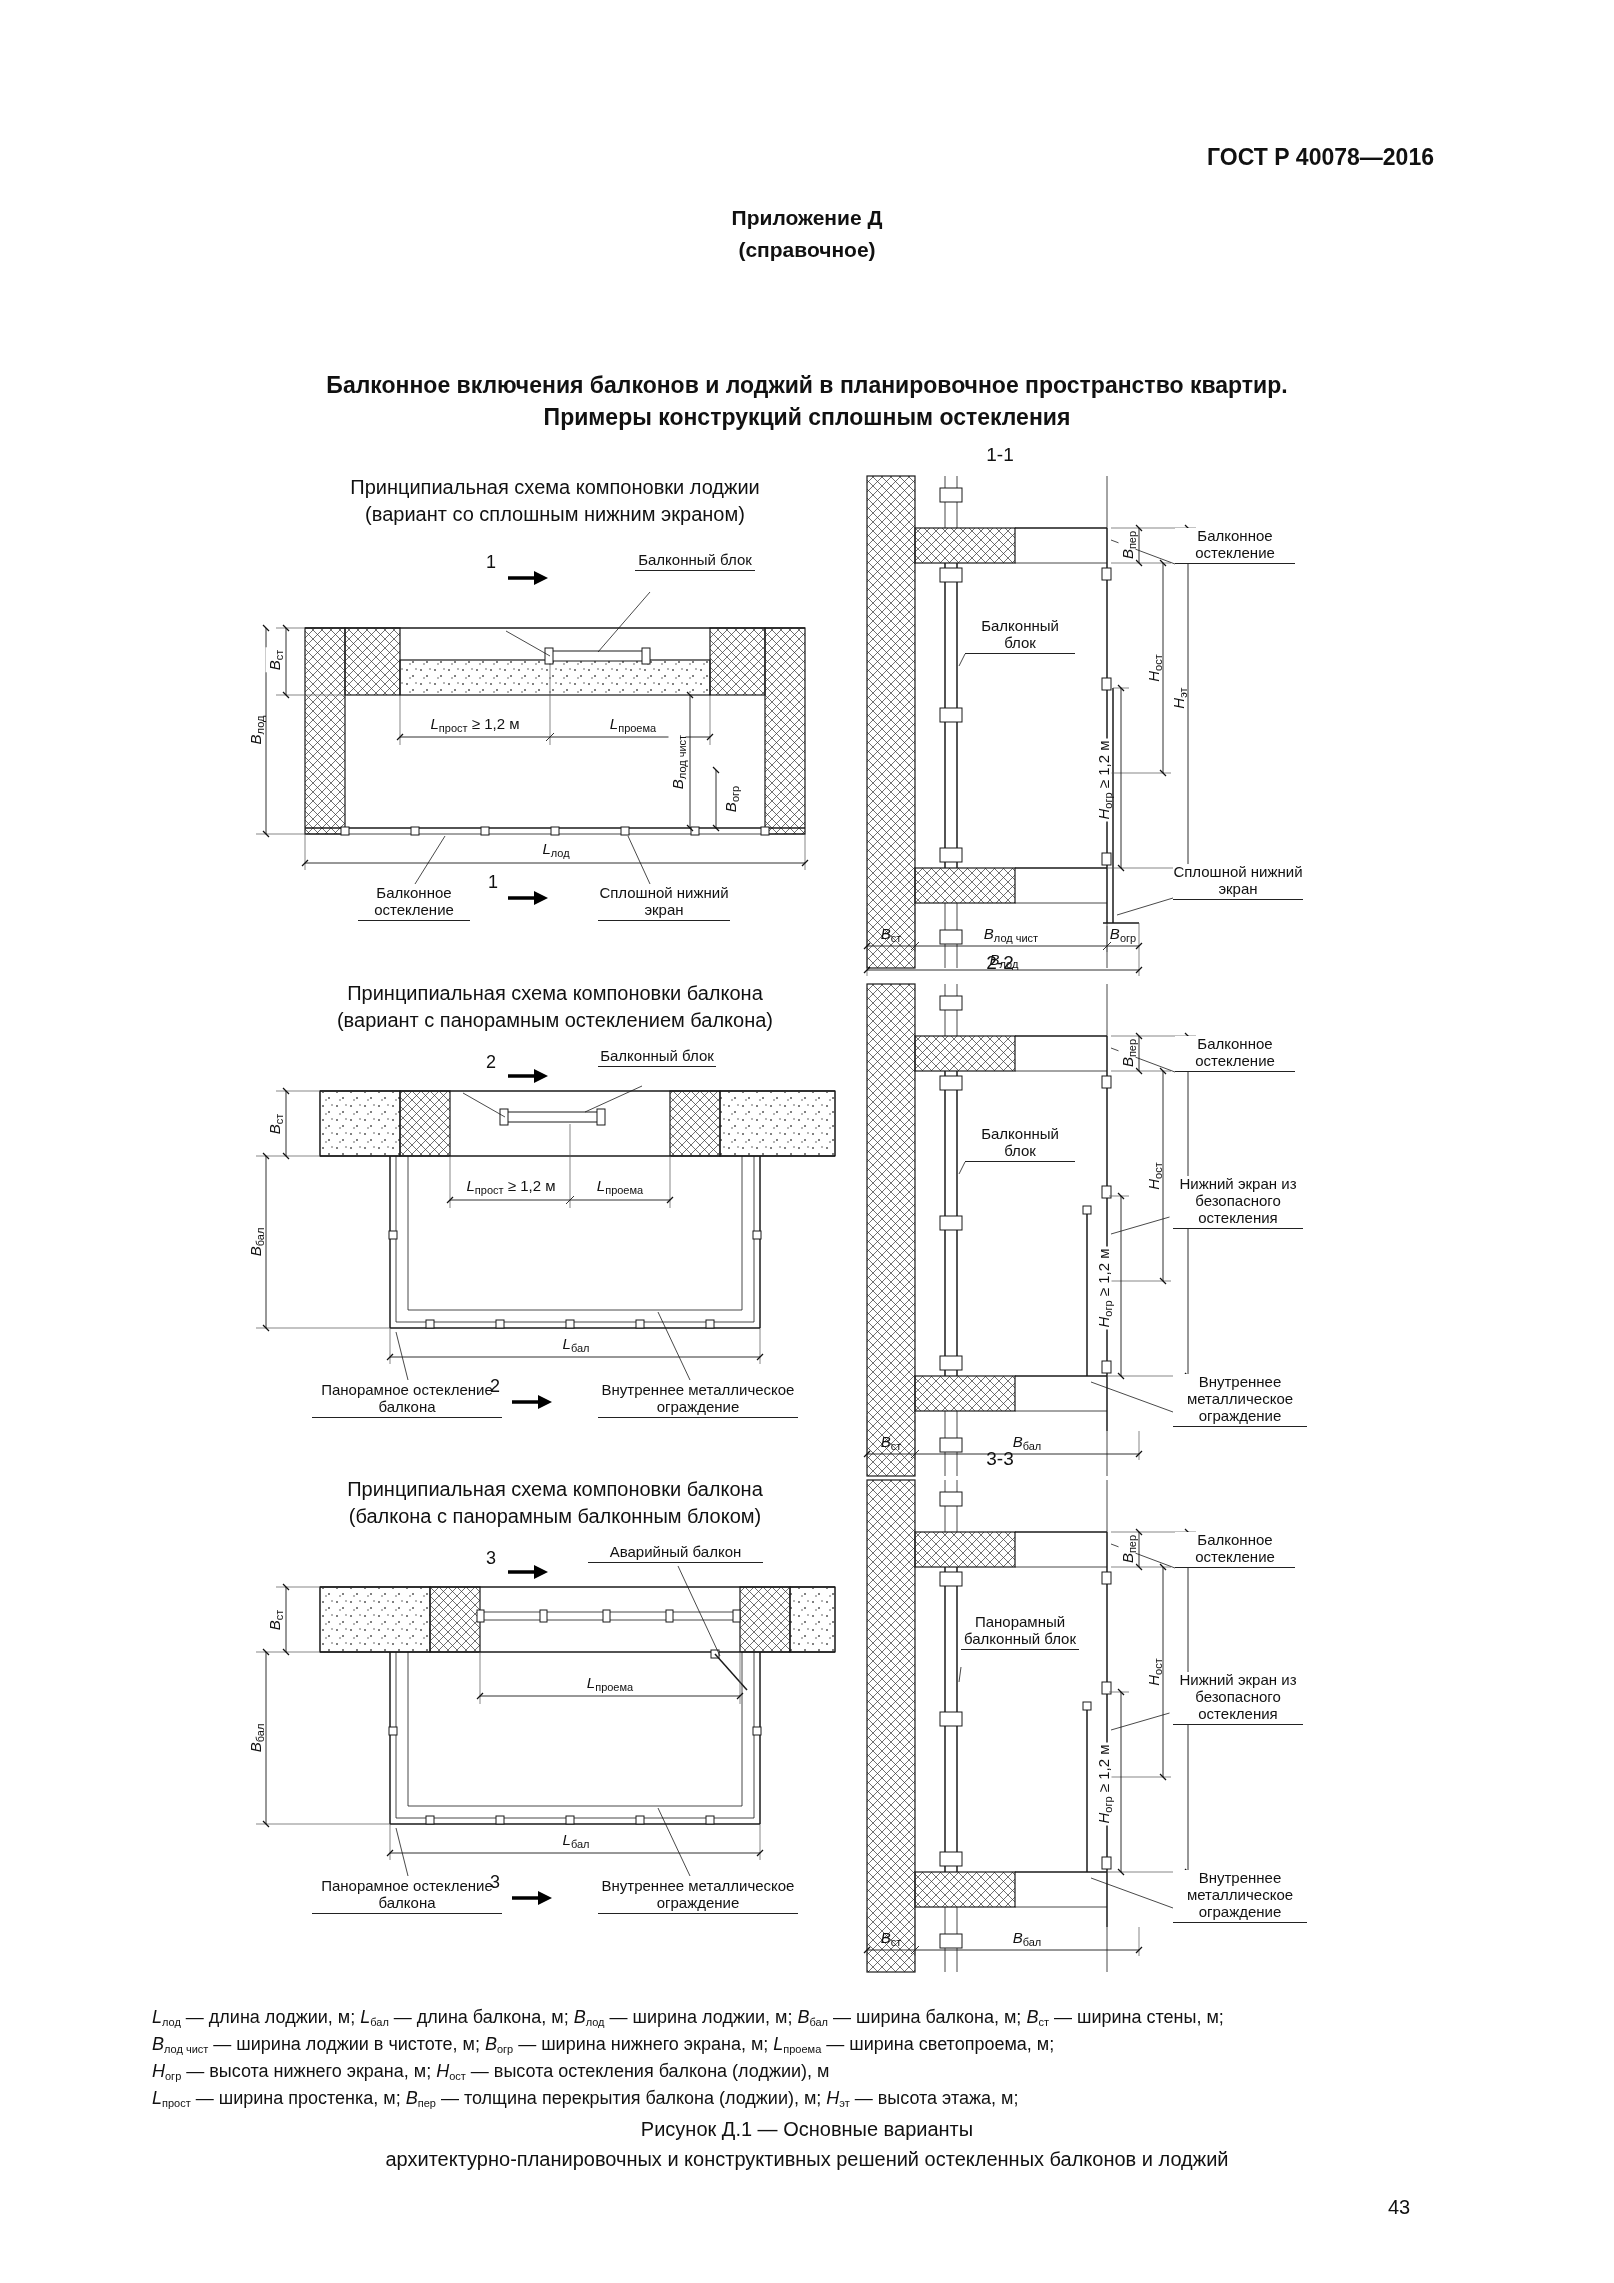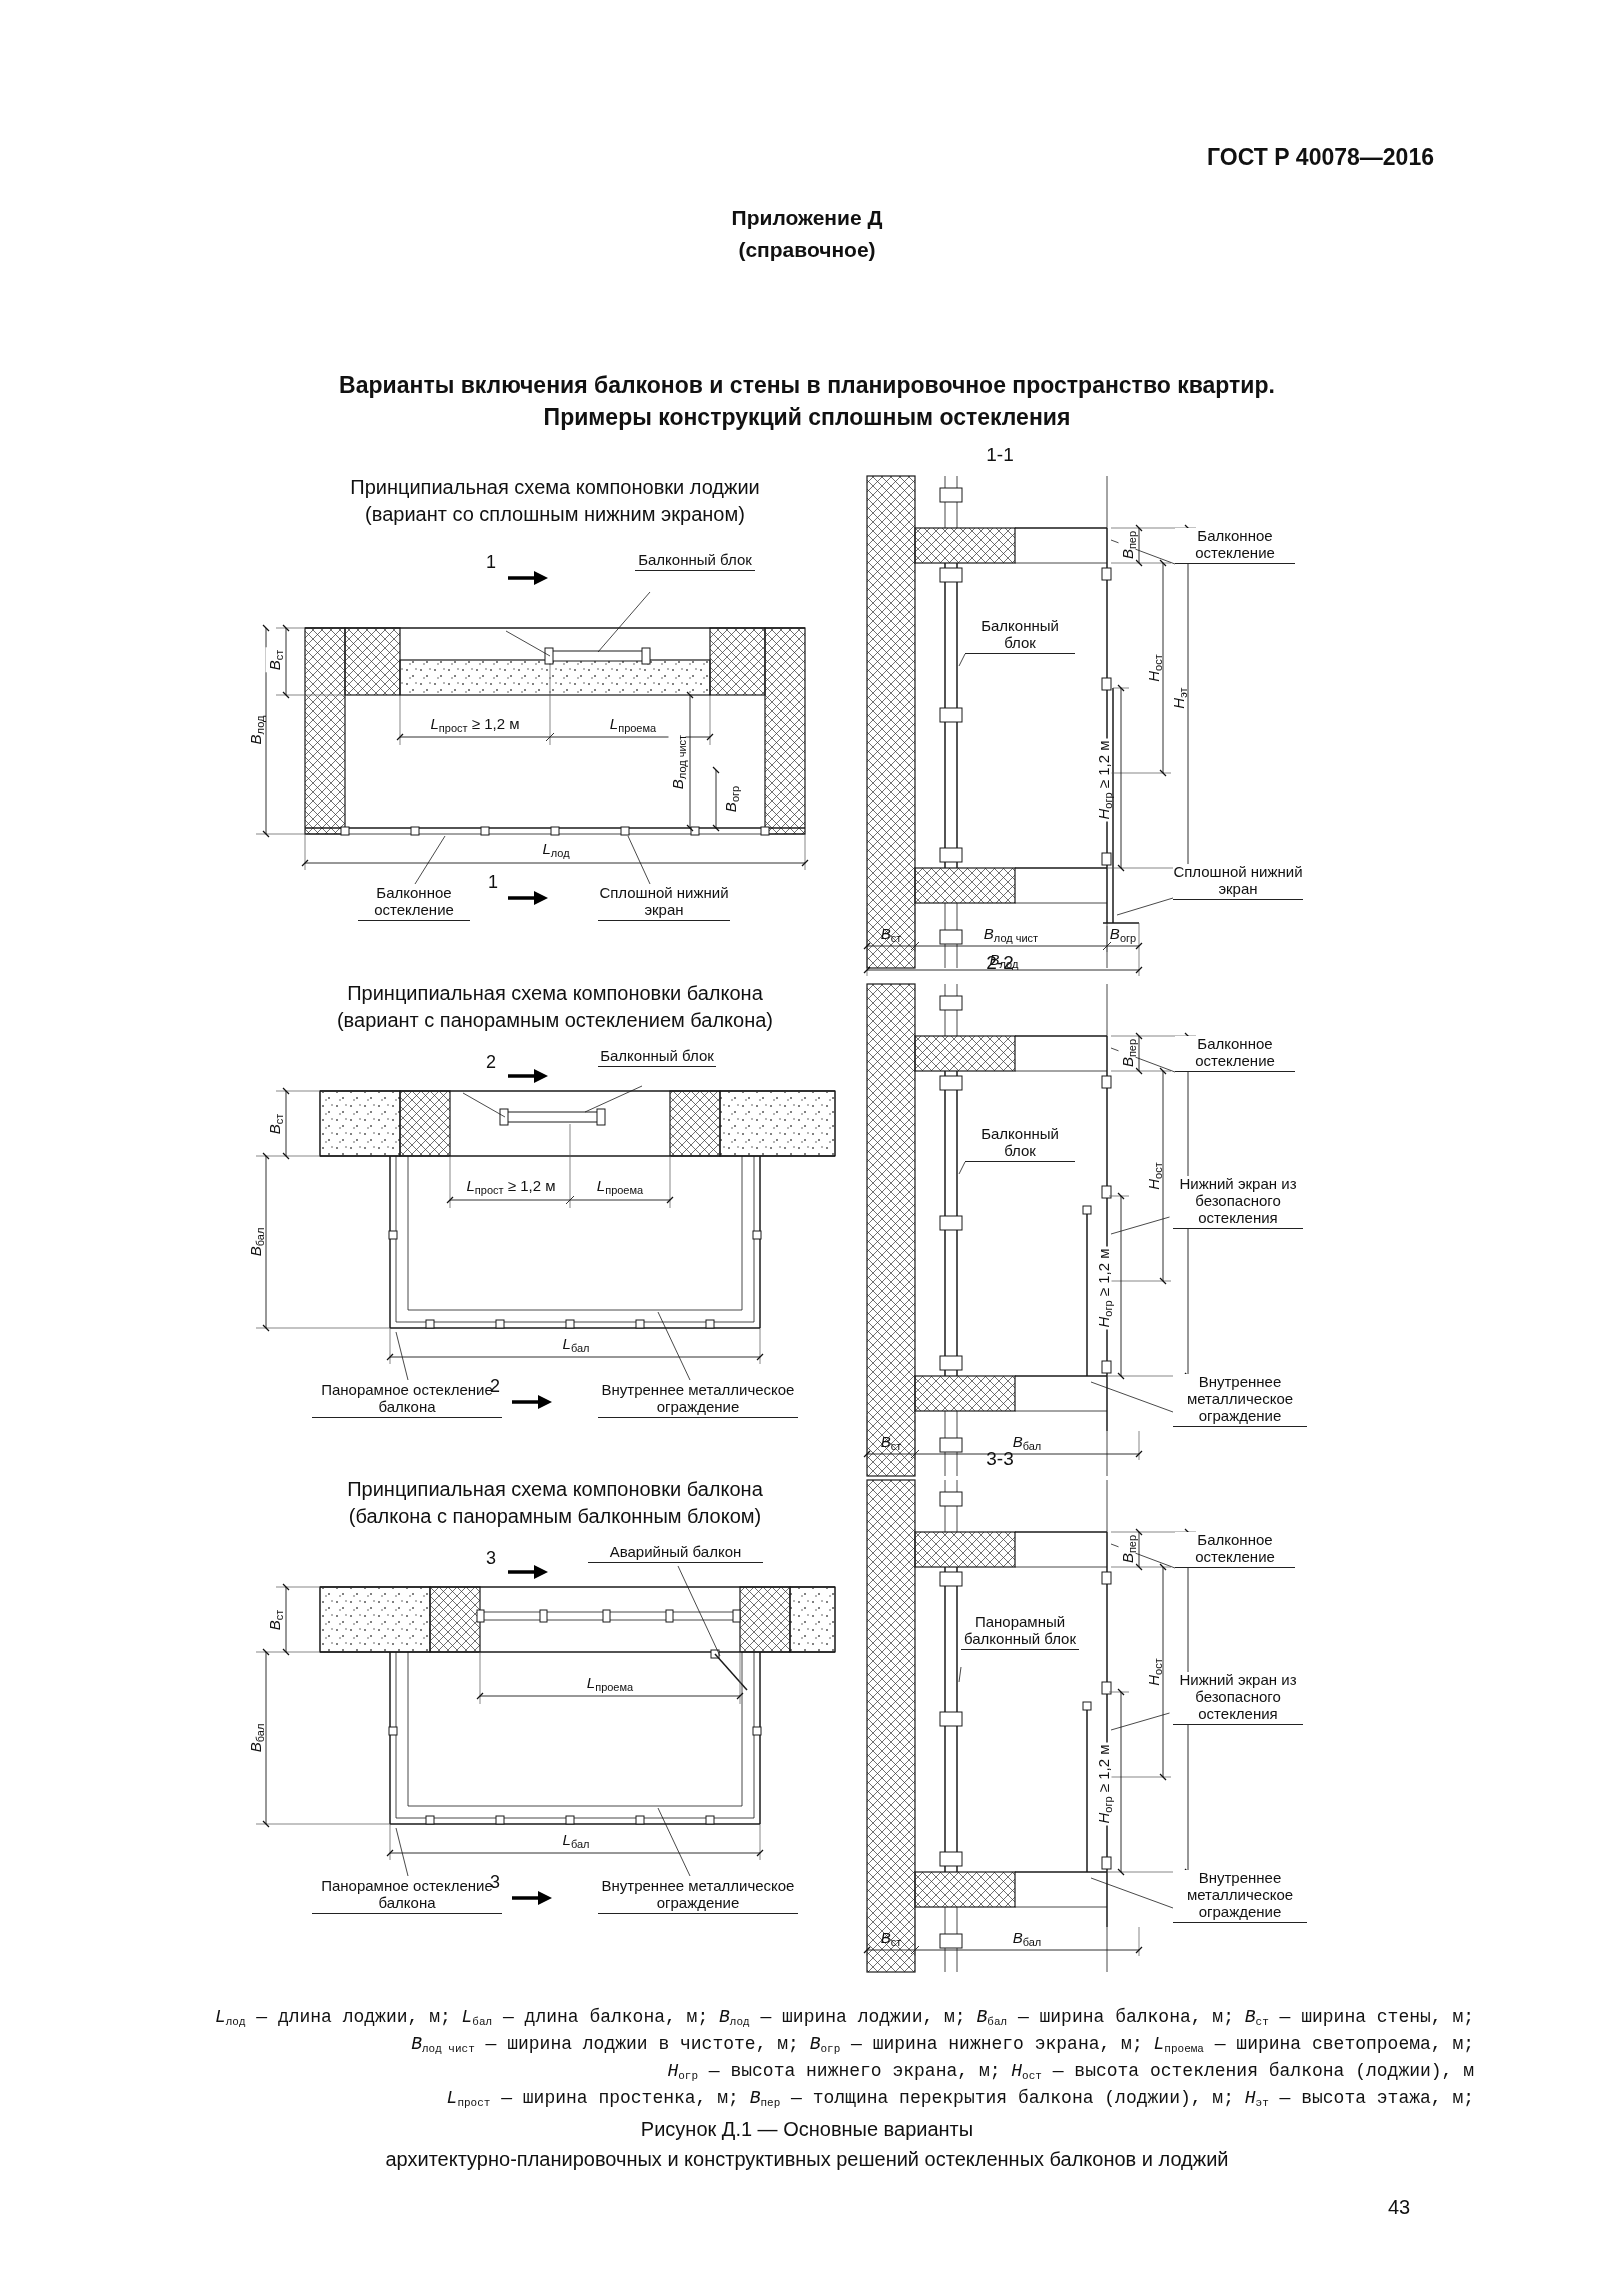--- a/index.html
+++ b/index.html
@@ -10,21 +10,21 @@
   .maintitle{position:absolute;left:0;width:100%;text-align:center;font-size:23px;font-weight:bold;}
   .figtitle{position:absolute;left:250px;width:610px;text-align:center;font-size:20px;}
   .drawing{position:absolute;}
   .drawing svg{position:absolute;left:0;top:0;overflow:visible;}
   .seclbl{position:absolute;font-size:19px;text-align:center;}
   .lbl{position:absolute;font-size:15px;line-height:1.13;text-align:center;color:#111;}
   .vlbl{position:absolute;font-size:15px;white-space:nowrap;color:#111;background:#fff;padding:0 2px;
         transform:translate(-50%,-50%) rotate(-90deg);}
   .shelf{border-bottom:1.2px solid #222;padding-bottom:1px;background:#fff;}
   .cutnum{position:absolute;font-size:18px;}
-  .legend{position:absolute;left:140px;top:2004px;width:1334px;text-align:right;font-size:18px;line-height:27px;font-family:Liberation Mono, monospace;}
+  .legend{position:absolute;left:152px;top:2004px;width:1334px;text-align:left;font-size:18px;line-height:27px;}
   .caption{position:absolute;left:0;width:100%;text-align:center;font-size:20px;}
   .pagenum{position:absolute;left:1388px;top:2196px;font-size:20px;}
   sub{font-size:11px;vertical-align:-3px;line-height:0;}
   i{font-style:italic;}
   
   .w{stroke:#1a1a1a;stroke-width:1.5;fill:none;}
   .t{stroke:#1a1a1a;stroke-width:0.8;fill:none;}
   .e{stroke:#555;stroke-width:0.7;fill:none;}
   .d{stroke:#1a1a1a;stroke-width:0.9;fill:none;}
   .xh{fill:url(#xh);stroke:#1a1a1a;stroke-width:1.2;}
@@ -51,21 +51,21 @@
       <path d="M2,8 L8,2" stroke="#111" stroke-width="1.3"></path>
     </marker>
   </defs>
 </svg>
 
 <div class="page">
 
   <div class="docnum">ГОСТ Р 40078—2016</div>
   <div class="annex" style="top:206px">Приложение Д</div>
   <div class="annex" style="top:238px">(справочное)</div>
-  <div class="maintitle" style="top:372px">Варианты включения балконов и стены в планировочное пространство квартир.</div>
+  <div class="maintitle" style="top:372px">Балконное включения балконов и лоджий в планировочное пространство квартир.</div>
   <div class="maintitle" style="top:404px">Примеры конструкций сплошным остекления</div>
 
   <div class="figtitle" style="top:476px">Принципиальная схема компоновки лоджии</div>
   <div class="figtitle" style="top:503px">(вариант со сплошным нижним экраном)</div>
 
   <div class="drawing" style="left:250px;top:540px;width:610px;height:430px">
     <svg width="610" height="430" viewBox="0 0 610 430">
       <g>
         <line class="cut" x1="258" y1="38" x2="284" y2="38"></line>
           <polygon class="cutf" points="284,31 284,45 298,38"></polygon>

